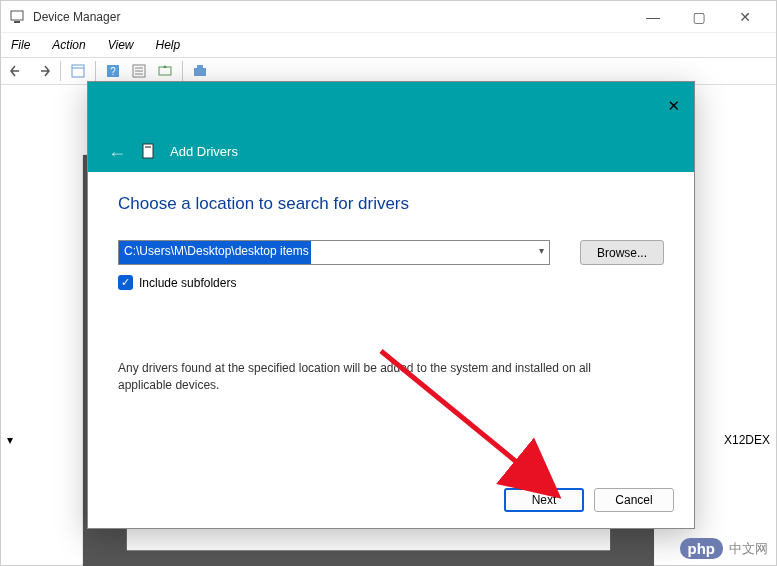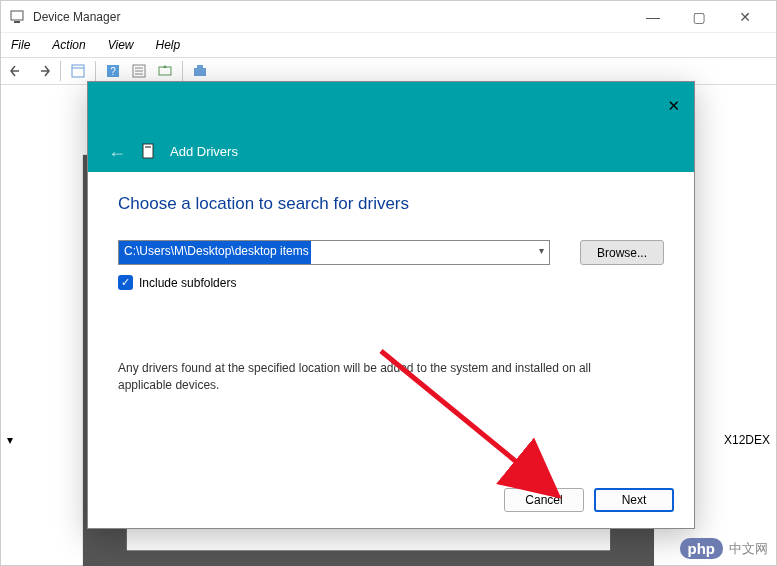--- a/index.html
+++ b/index.html
@@ -165,22 +165,22 @@
           <span class="path-chev">▾</span>
         </div>
         <button class="browse-btn">Browse...</button>
       </div>
       <div class="checkbox-row">
         <div class="chk">✓</div>
         <span>Include subfolders</span>
       </div>
       <div class="info-text">Any drivers found at the specified location will be added to the system and installed on all applicable devices.</div>
       <div class="dialog-footer">
+        <button class="dlg-btn primary">Next</button>
         <button class="dlg-btn">Cancel</button>
-        <button class="dlg-btn primary">Next</button>
       </div>
     </div>
   </div>
 
   <svg class="red-arrow" width="210" height="170" viewBox="0 0 210 170">
     <defs>
         <marker id="ah" markerWidth="12" markerHeight="12" refX="8" refY="6" orient="auto">
           <path d="M0,0 L12,6 L0,12 Z" fill="#e81123"></path>
         </marker>
       </defs>

